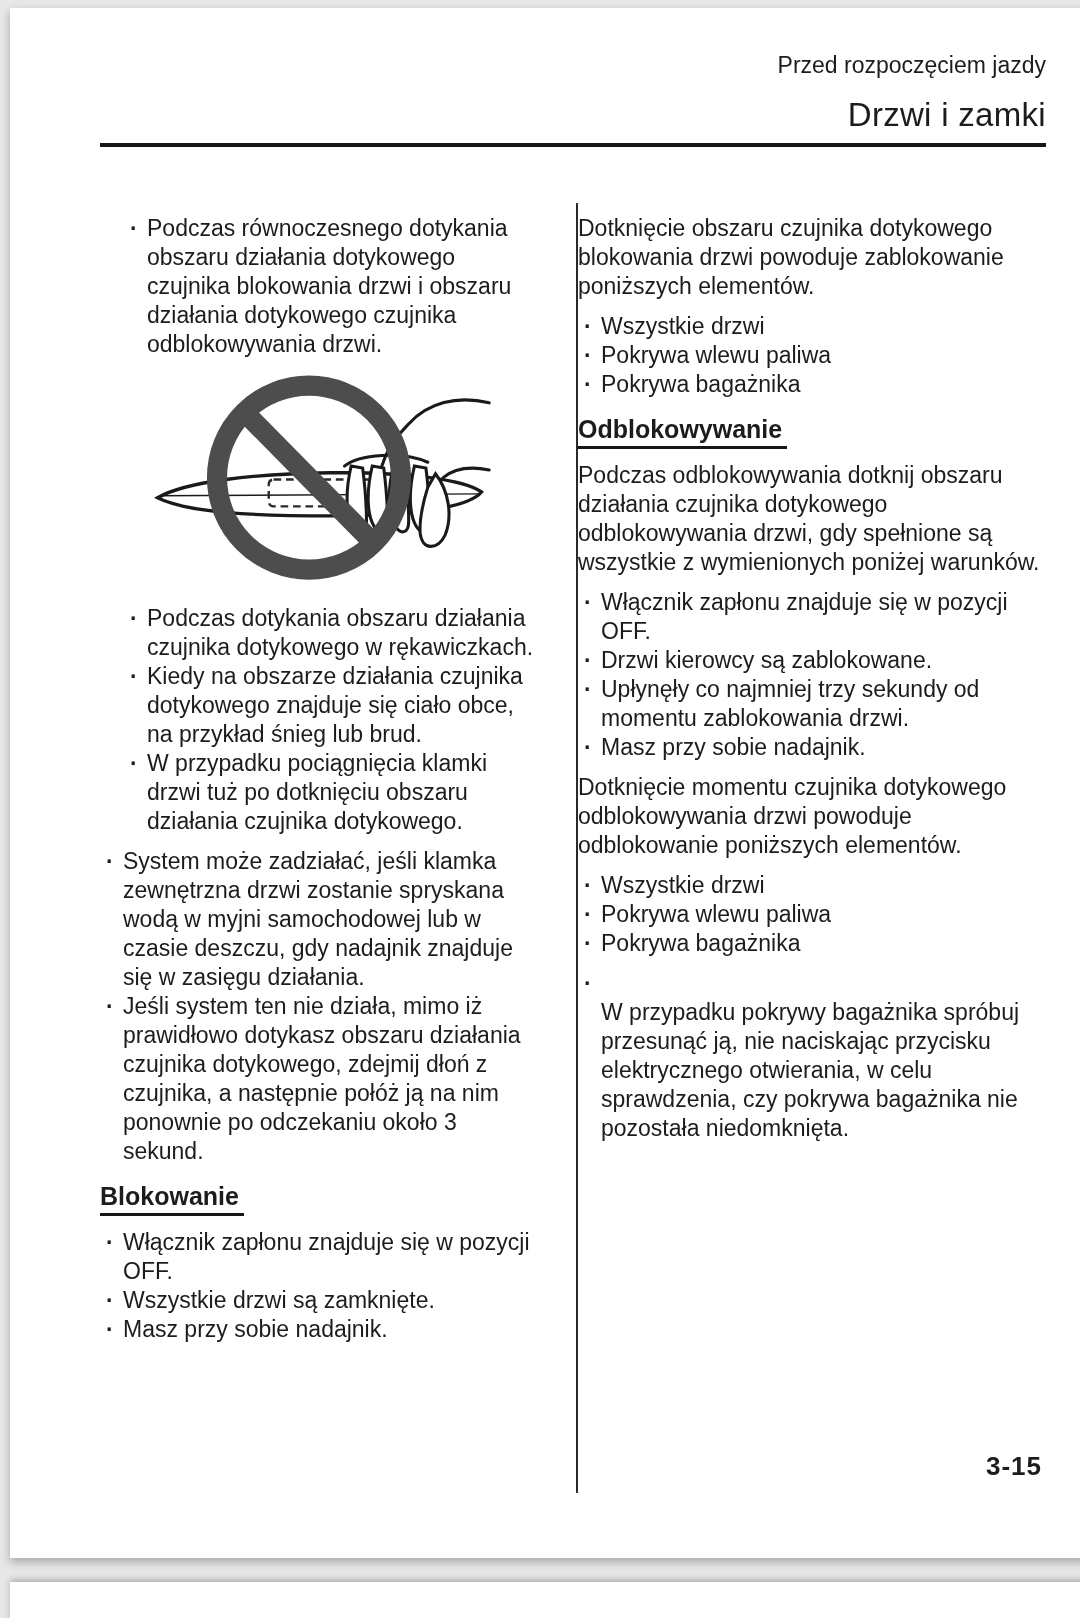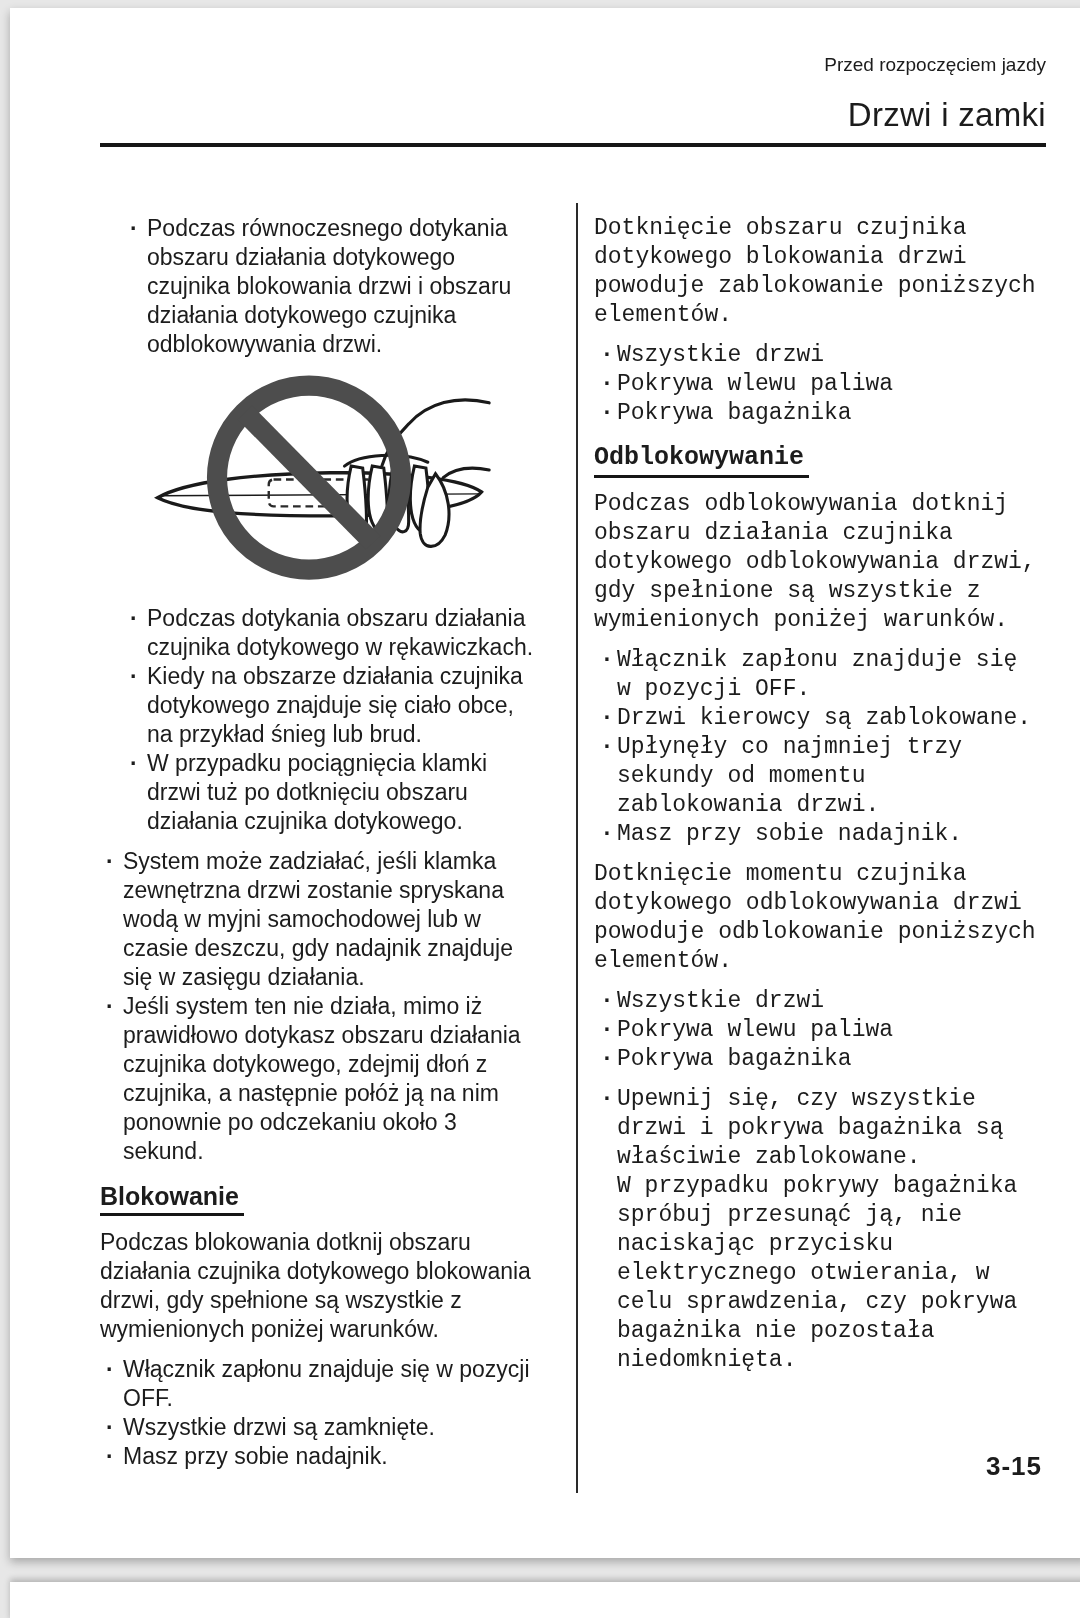--- a/index.html
+++ b/index.html
@@ -20,27 +20,27 @@
     padding:46px 42px 0 90px;
   }
   .next-page{
     position:absolute;left:10px;top:1582px;
     width:1078px;height:40px;
     background:#ffffff;
     box-shadow:0 -3px 6px rgba(0,0,0,.22);
   }
   
   .hdr{text-align:right;}
-  .hdr-kicker{font-size:19px;line-height:22px;text-align:right;}
+  .hdr-kicker{font-size:23px;line-height:22px;text-align:right;}
   .hdr-title{font-size:33px;line-height:38px;margin-top:20px;letter-spacing:.3px;}
   .hdr-rule{height:4px;background:#161616;margin-top:9px;}
   
   .columns{display:flex;margin-top:56px;min-height:1290px;}
   .col-left{width:478px;box-sizing:border-box;padding-right:36px;border-right:2px solid #2a2a2a;}
-  .col-right{flex:1;padding-left:16px;padding-right:2px;font-family:Liberation Mono, monospace;}
+  .col-right{flex:1;padding-right:2px;}
   p,li{font-size:23px;line-height:29px;}
   p{margin:11px 0;}
   ul{list-style:none;margin:11px 0;padding:0;}
   ul.indent2{margin-left:30px;}
   ul.indent1{margin-left:6px;}
   li{display:flex;align-items:flex-start;}
   .marker{width:17px;flex:none;font-weight:bold;}
   .btxt{flex:1;}
   h2,h3{font-size:25px;line-height:30px;font-weight:bold;margin:15px 0 12px;}
   .underlined{border-bottom:3px solid #161616;width:fit-content;padding:0 5px 2px 0;}
@@ -117,21 +117,20 @@
           <span class="btxt">System może zadziałać, jeśli klamka zewnętrzna drzwi zostanie spryskana wodą w myjni samochodowej lub w czasie deszczu, gdy nadajnik znajduje się w zasięgu działania.</span>
         </li>
         <li>
           <span class="marker">·</span>
           <span class="btxt">Jeśli system ten nie działa, mimo iż prawidłowo dotykasz obszaru działania czujnika dotykowego, zdejmij dłoń z czujnika, a następnie połóż ją na nim ponownie po odczekaniu około 3 sekund.</span>
         </li>
       </ul>
 
       <h2 class="underlined">Blokowanie</h2>
 
-      <p>Podczas blokowania dotknij obszaru działania czujnika dotykowego blokowania drzwi, gdy spełnione są wszystkie z wymienionych poniżej warunków.</p>
 
       <ul class="indent1">
         <li>
           <span class="marker">·</span>
           <span class="btxt">Włącznik zapłonu znajduje się w pozycji OFF.</span>
         </li>
         <li>
           <span class="marker">·</span>
           <span class="btxt">Wszystkie drzwi są zamknięte.</span>
         </li>
@@ -202,21 +201,20 @@
           <span class="btxt">Pokrywa bagażnika</span>
         </li>
       </ul>
 
 
 
       <ul class="indent1">
         <li>
           <span class="marker">·</span>
           <span class="btxt">
-            <span>Upewnij się, czy wszystkie drzwi i pokrywa bagażnika są właściwie zablokowane.</span>
             <br>
             <span>W przypadku pokrywy bagażnika spróbuj przesunąć ją, nie naciskając przycisku elektrycznego otwierania, w celu sprawdzenia, czy pokrywa bagażnika nie pozostała niedomknięta.</span>
           </span>
         </li>
       </ul>
 
     </div>
   </div>
 
   <div class="pagenum">3-15</div>

